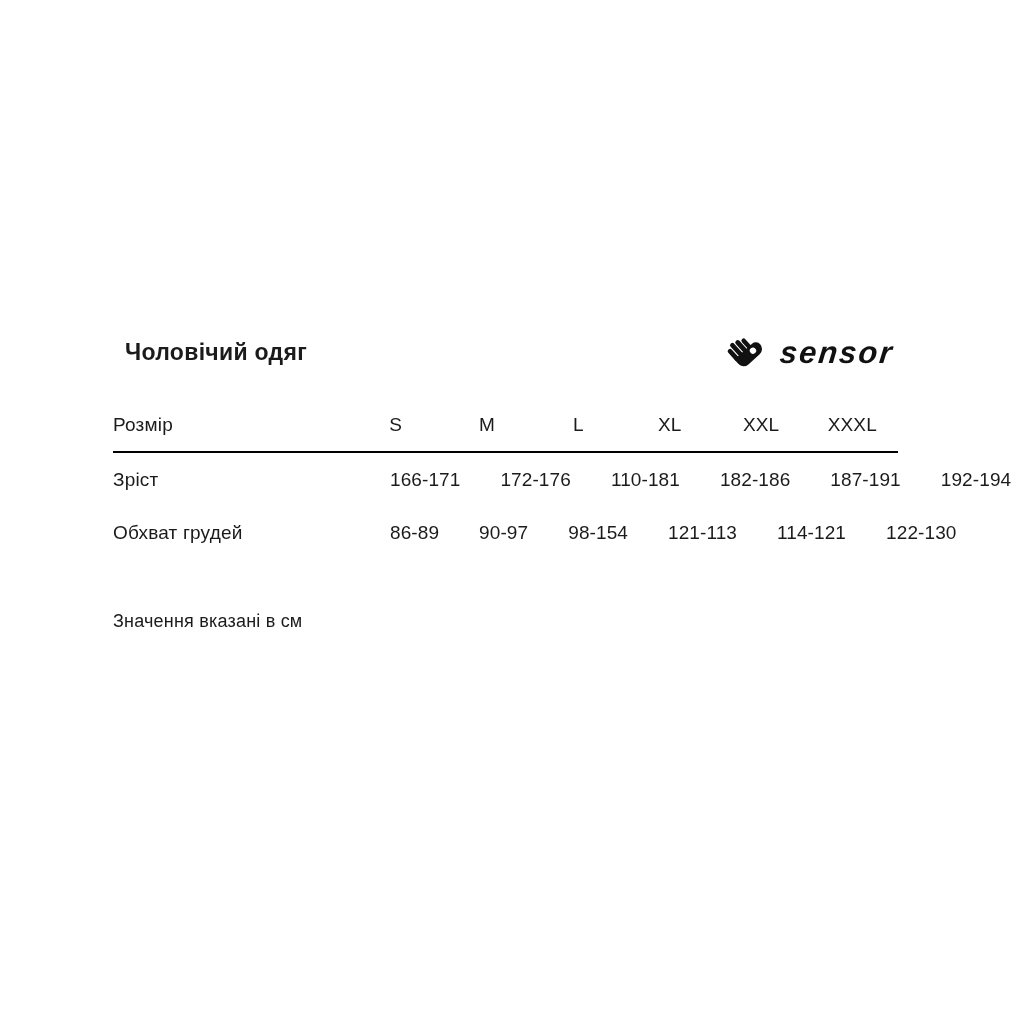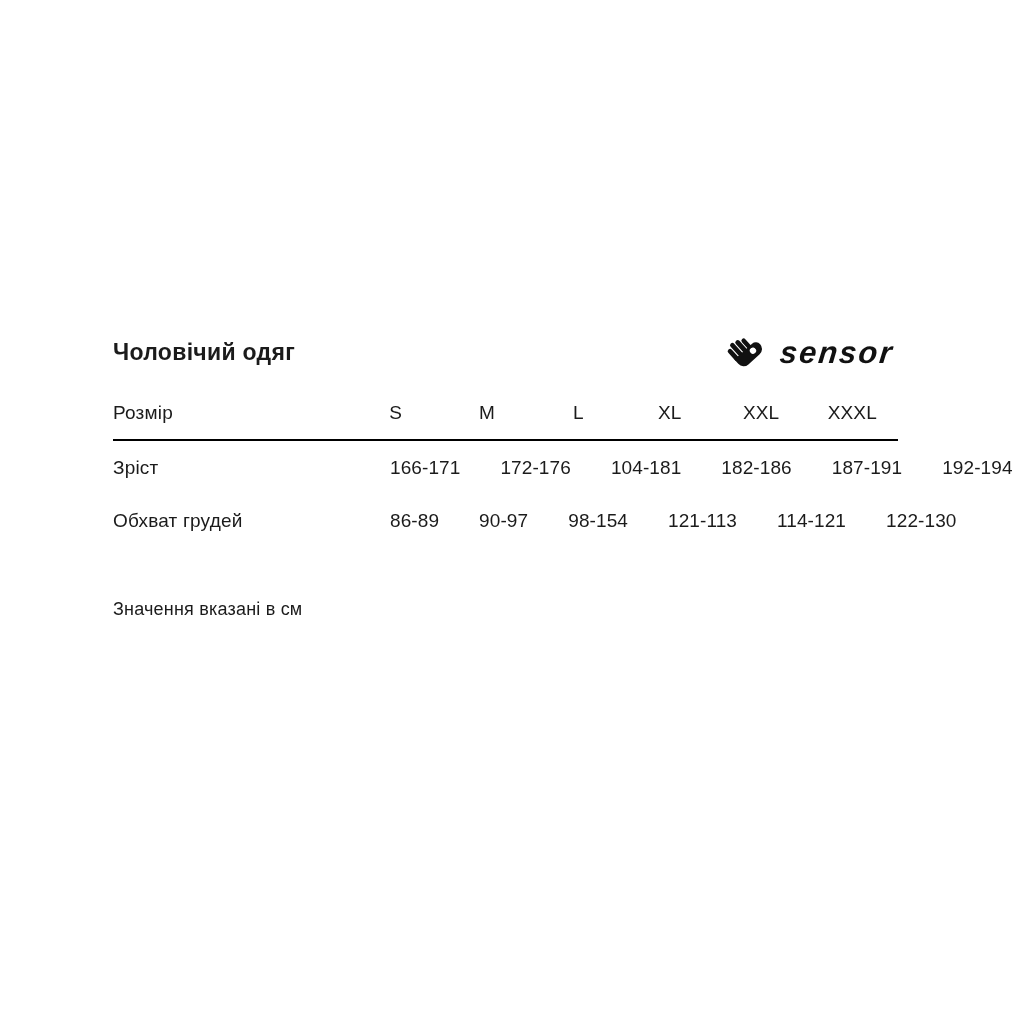--- a/index.html
+++ b/index.html
@@ -18,21 +18,21 @@
     top: 331px;
     width: 785px;
   }
   .header-row {
     display: flex;
     align-items: center;
     justify-content: space-between;
     height: 42px;
   }
   .page-title {
-    margin: 0;
+    margin: 12px;
     font-size: 23px;
     font-weight: bold;
     letter-spacing: 0.3px;
     color: #1b1b1b;
   }
   .logo {
     display: flex;
     align-items: center;
     gap: 12px;
   }
@@ -41,21 +41,21 @@
     font-size: 31px;
     font-weight: bold;
     font-style: italic;
     letter-spacing: 2px;
     color: #111111;
     transform: skewX(-6deg);
     line-height: 1;
     padding-right: 4px;
   }
   .size-table {
-    margin-top: 28px;
+    margin-top: 40px;
   }
   .thead, .trow {
     display: grid;
     grid-template-columns: 237px repeat(6, 1fr);
     align-items: center;
   }
   .thead {
     padding-bottom: 14px;
     border-bottom: 2px solid #000000;
   }
@@ -120,21 +120,21 @@
       <div class="cell c">L</div>
       <div class="cell c">XL</div>
       <div class="cell c">XXL</div>
       <div class="cell c">XXXL</div>
     </div>
 
     <div class="trow">
       <div class="cell label">Зріст</div>
       <div class="cell c">166-171</div>
       <div class="cell c">172-176</div>
-      <div class="cell c">104-181</div>
+      <div class="cell c">110-181</div>
       <div class="cell c">182-186</div>
       <div class="cell c">187-191</div>
       <div class="cell c">192-194</div>
     </div>
 
     <div class="trow">
       <div class="cell label">Обхват грудей</div>
       <div class="cell c">86-89</div>
       <div class="cell c">90-97</div>
       <div class="cell c">98-154</div>

